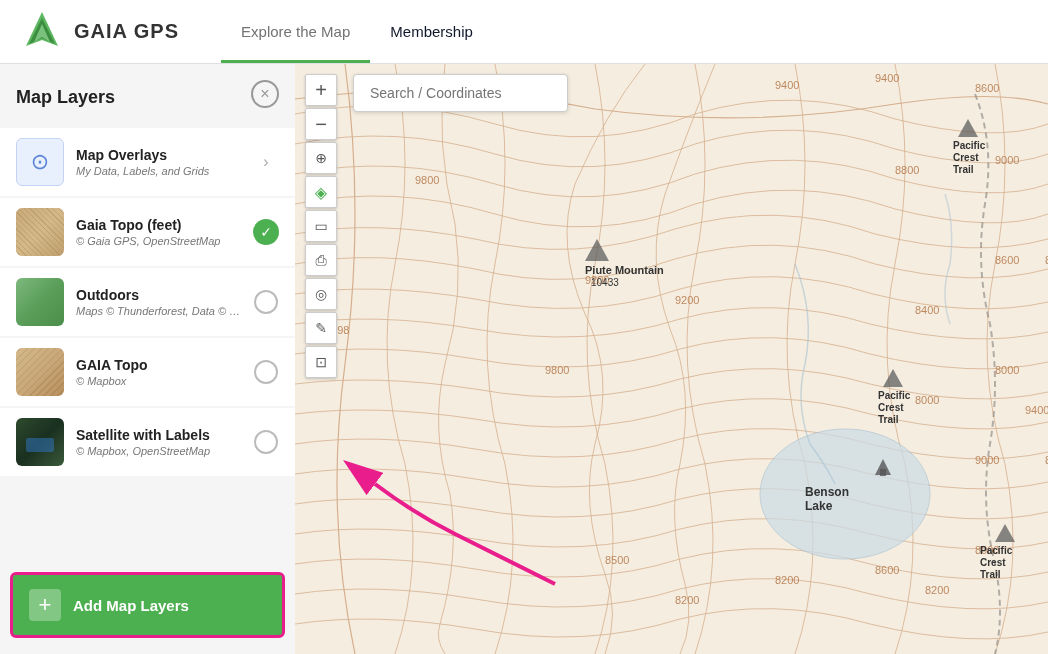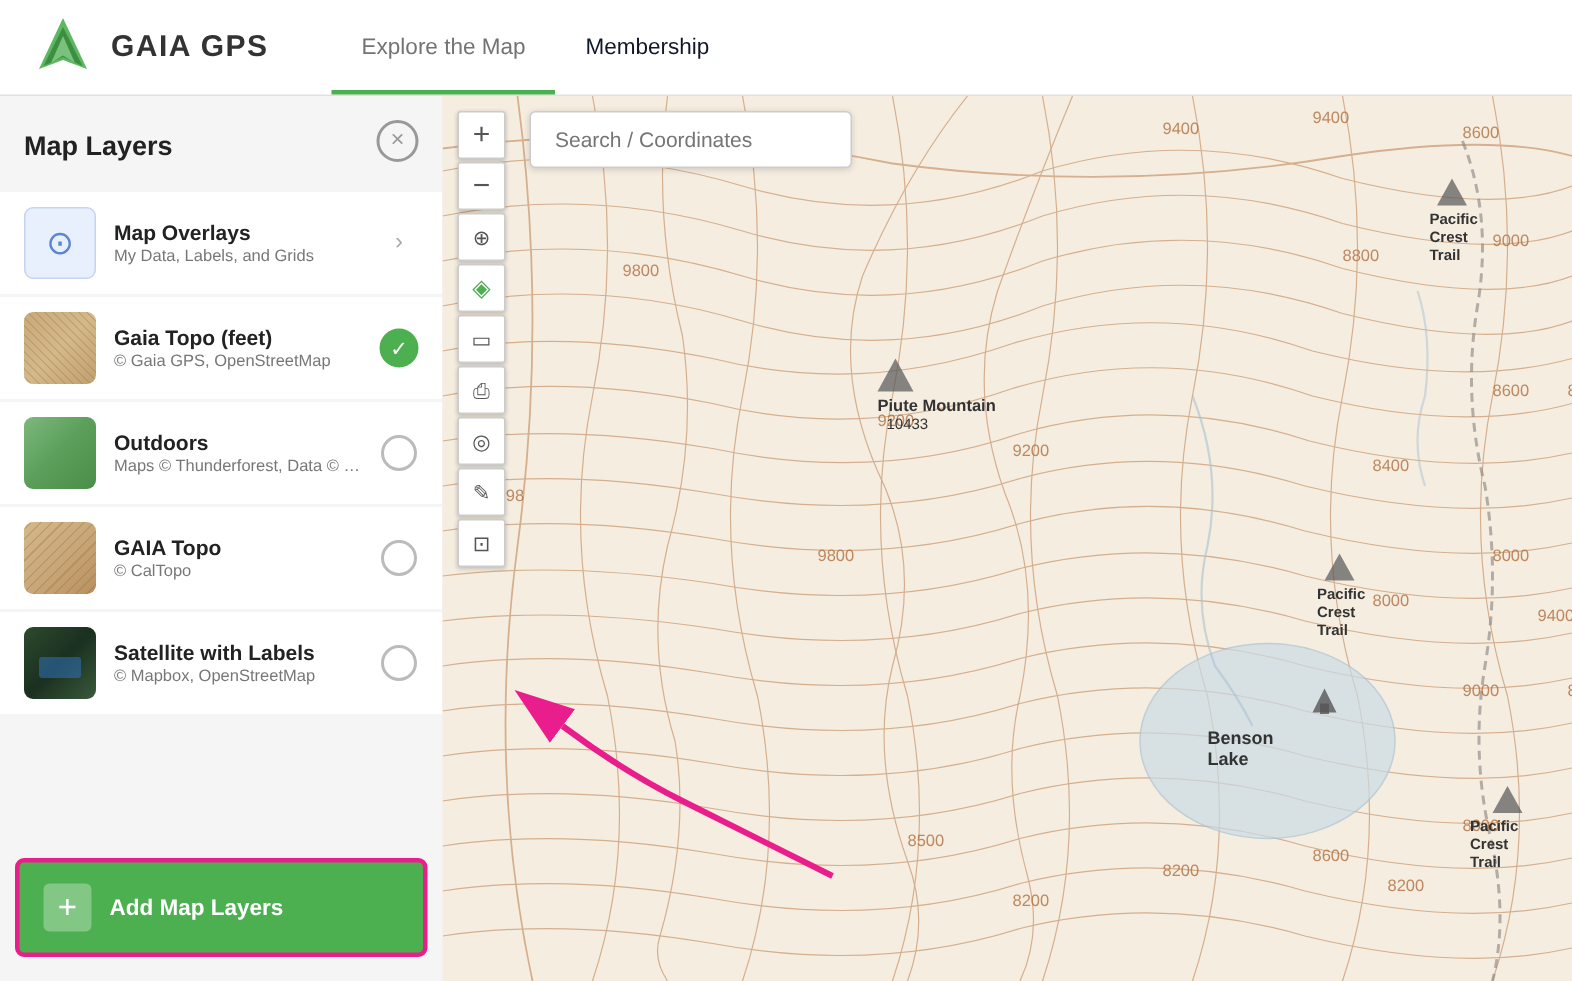--- a/index.html
+++ b/index.html
@@ -150,20 +150,21 @@
       overflow: hidden;
       text-overflow: ellipsis;
     }
     .layer-source {
       font-size: 11px;
       color: #777;
       margin-top: 2px;
       white-space: nowrap;
       overflow: hidden;
       text-overflow: ellipsis;
+      font-style: italic;
     }
     .layer-action {
       flex-shrink: 0;
       width: 26px;
       height: 26px;
       display: flex;
       align-items: center;
       justify-content: center;
     }
     .chevron-right {
@@ -398,21 +399,21 @@
         </div>
         <div class="layer-action">
           <div class="radio-circle"></div>
         </div>
       </div>
 
       <div class="layer-item">
         <div class="usgs-thumb"></div>
         <div class="layer-info">
           <div class="layer-name">GAIA Topo</div>
-          <div class="layer-source">© CalTopo</div>
+          <div class="layer-source">© Mapbox</div>
         </div>
         <div class="layer-action">
           <div class="radio-circle"></div>
         </div>
       </div>
 
       <div class="layer-item">
         <div class="satellite-thumb"></div>
         <div class="layer-info">
           <div class="layer-name">Satellite with Labels</div>

